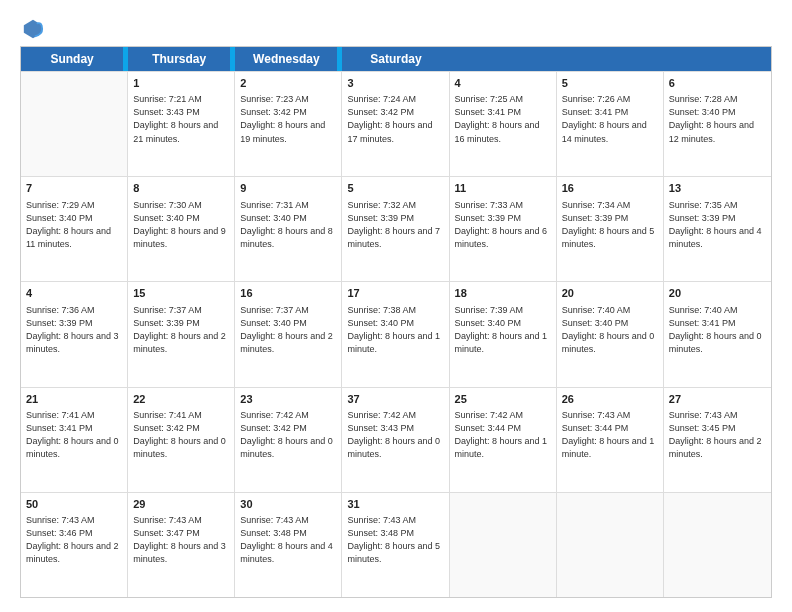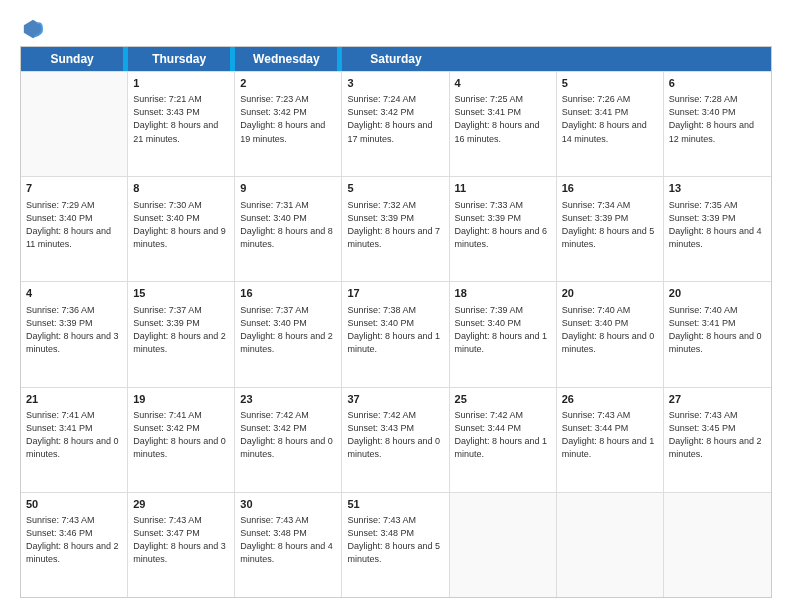--- a/index.html
+++ b/index.html
@@ -224,21 +224,21 @@
             <div class="day-number">20</div>
             <div class="day-info">Sunrise: 7:40 AM<br>Sunset: 3:41 PM<br>Daylight: 8 hours and 0 minutes.</div>
           </div>
         </div>
         <div class="cal-row">
           <div class="cal-cell">
             <div class="day-number">21</div>
             <div class="day-info">Sunrise: 7:41 AM<br>Sunset: 3:41 PM<br>Daylight: 8 hours and 0 minutes.</div>
           </div>
           <div class="cal-cell">
-            <div class="day-number">19</div>
+            <div class="day-number">22</div>
             <div class="day-info">Sunrise: 7:41 AM<br>Sunset: 3:42 PM<br>Daylight: 8 hours and 0 minutes.</div>
           </div>
           <div class="cal-cell">
             <div class="day-number">23</div>
             <div class="day-info">Sunrise: 7:42 AM<br>Sunset: 3:42 PM<br>Daylight: 8 hours and 0 minutes.</div>
           </div>
           <div class="cal-cell">
             <div class="day-number">37</div>
             <div class="day-info">Sunrise: 7:42 AM<br>Sunset: 3:43 PM<br>Daylight: 8 hours and 0 minutes.</div>
           </div>
@@ -262,21 +262,21 @@
           </div>
           <div class="cal-cell">
             <div class="day-number">29</div>
             <div class="day-info">Sunrise: 7:43 AM<br>Sunset: 3:47 PM<br>Daylight: 8 hours and 3 minutes.</div>
           </div>
           <div class="cal-cell">
             <div class="day-number">30</div>
             <div class="day-info">Sunrise: 7:43 AM<br>Sunset: 3:48 PM<br>Daylight: 8 hours and 4 minutes.</div>
           </div>
           <div class="cal-cell">
-            <div class="day-number">51</div>
+            <div class="day-number">31</div>
             <div class="day-info">Sunrise: 7:43 AM<br>Sunset: 3:48 PM<br>Daylight: 8 hours and 5 minutes.</div>
           </div>
           <div class="cal-cell empty"></div>
           <div class="cal-cell empty"></div>
           <div class="cal-cell empty"></div>
         </div>
       </div>
   </div>
 </div>
 

